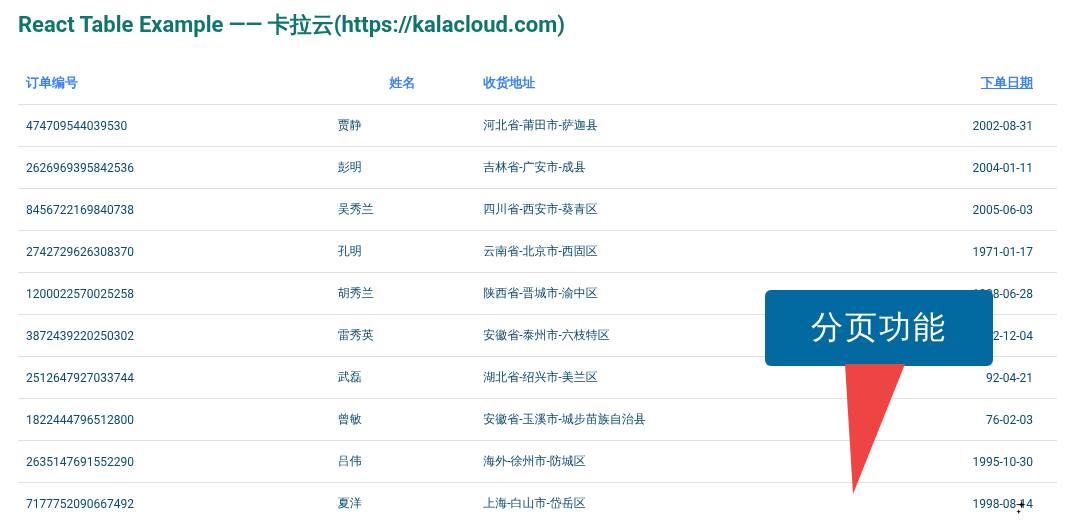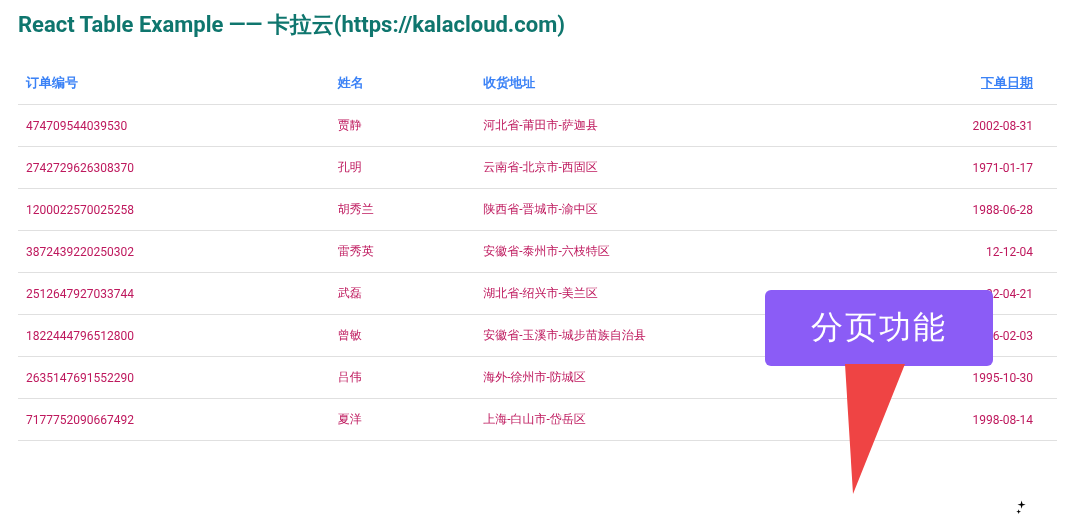--- a/index.html
+++ b/index.html
@@ -29,40 +29,40 @@
     thead th {
       text-align: left;
       font-size: 13px;
       font-weight: 600;
       color: #3b82f6;
       padding: 12px 8px;
       border-bottom: 1px solid #e0e0e0;
     }
     tbody td {
       font-size: 12px;
-      color: #be185d;
+      color: #0c4a6e;
       padding: 12px 8px;
       border-bottom: 1px solid #e0e0e0;
     }
     thead th:last-child,
     tbody td:last-child {
       text-align: right;
       padding-right: 24px;
     }
     .col-id   { width: 30%; }
-    .col-name { width: 14%; }
+    .col-name { width: 14%; text-align: center; }
     .col-addr { width: 42%; font-family: Liberation Mono, monospace; }
     .col-date { width: 14%; text-decoration: underline; }
     .callout {
       position: absolute;
       right: 82px;
       top: 290px;
       width: 228px;
       height: 76px;
-      background: #8b5cf6;
+      background: #0369a1;
       border-radius: 6px;
       display: flex;
       align-items: center;
       justify-content: center;
       color: #fff;
       font-size: 32px;
       font-weight: 500;
       letter-spacing: 2px;
     }
     .callout-tail {
@@ -103,20 +103,32 @@
         <th class="col-addr">收货地址</th>
         <th class="col-date">下单日期</th>
       </tr>
     </thead>
     <tbody id="tbody">
         <tr>
           <td>474709544039530</td>
           <td>贾静</td>
           <td>河北省-莆田市-萨迦县</td>
           <td>2002-08-31</td>
+        </tr>
+        <tr>
+          <td>2626969395842536</td>
+          <td>彭明</td>
+          <td>吉林省-广安市-成县</td>
+          <td>2004-01-11</td>
+        </tr>
+        <tr>
+          <td>8456722169840738</td>
+          <td>吴秀兰</td>
+          <td>四川省-西安市-葵青区</td>
+          <td>2005-06-03</td>
         </tr>
         <tr>
           <td>2742729626308370</td>
           <td>孔明</td>
           <td>云南省-北京市-西固区</td>
           <td>1971-01-17</td>
         </tr>
         <tr>
           <td>1200022570025258</td>
           <td>胡秀兰</td>

